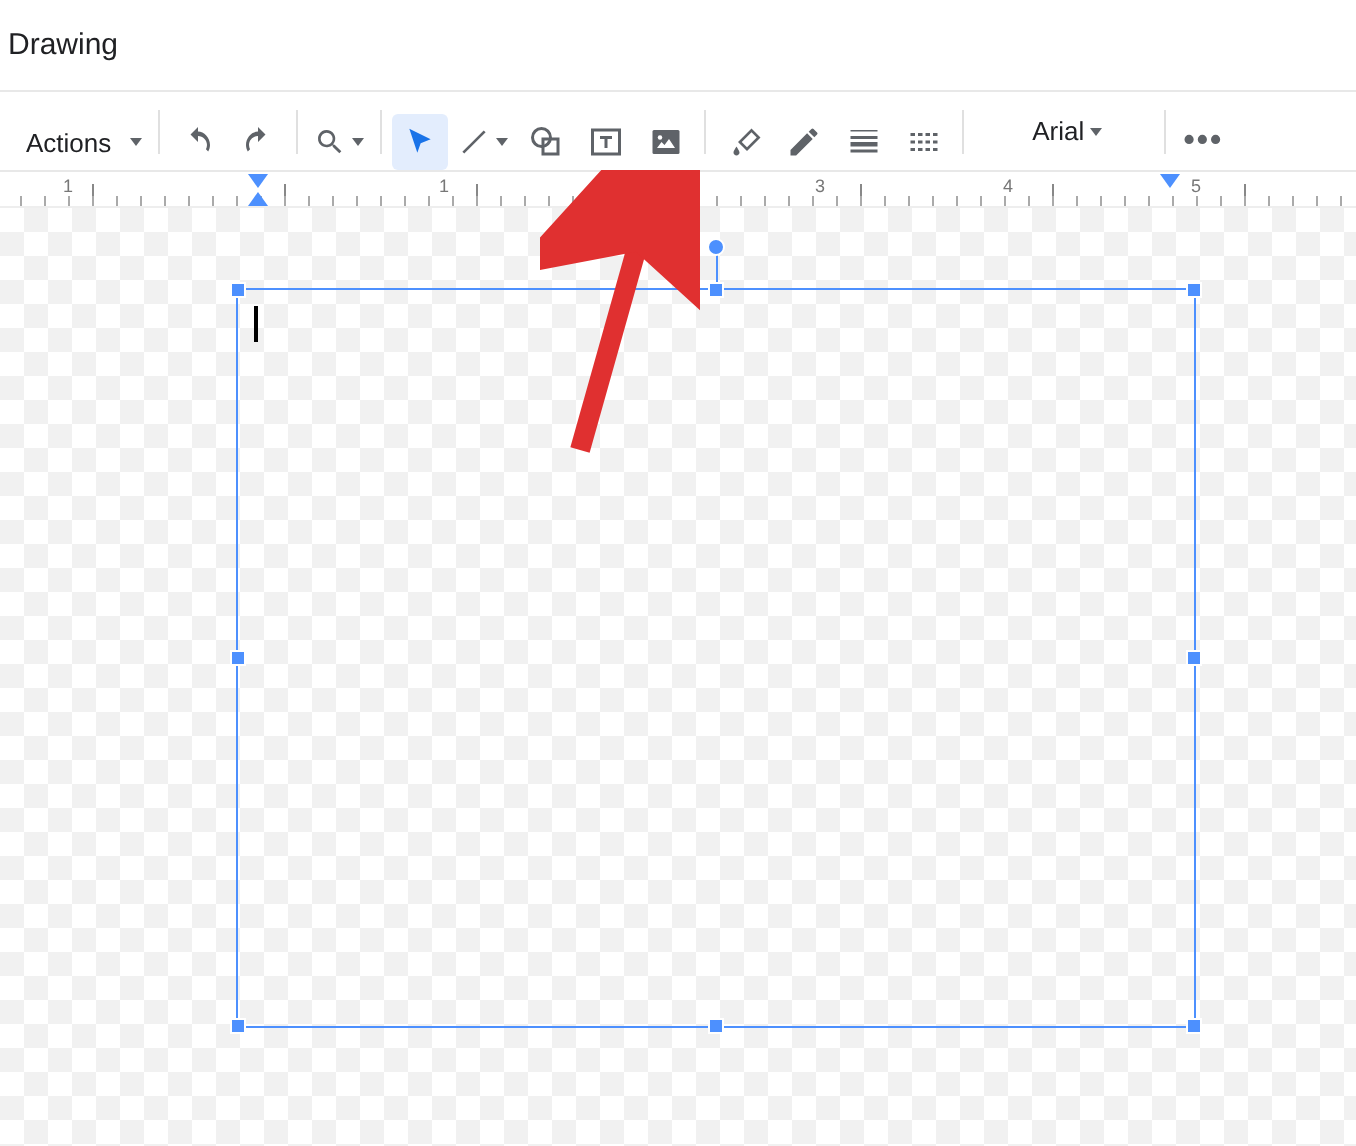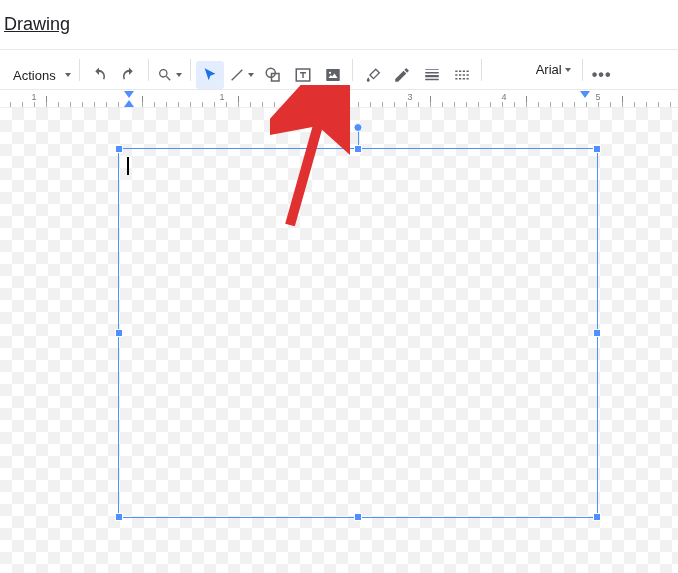--- a/index.html
+++ b/index.html
@@ -12,24 +12,23 @@
     overflow: hidden;
     position: relative;
   }
   .header {
     display: flex;
     align-items: center;
     padding: 14px 20px 14px 4px;
     border-bottom: 1px solid #e8e8e8;
   }
   .title {
-    font-size: 18px;
+    font-size: 15px;
     color: #202124;
     font-weight: 400;
-    text-decoration: underline;
   }
   .autosave {
     flex: 1;
     text-align: center;
     font-size: 13px;
     color: #5f6368;
     padding-right: 40px;
   }
   .save-btn {
     background: #1a73e8;
@@ -77,21 +76,21 @@
     margin: 0 3px;
   }
   .font-sel {
     display: flex;
     align-items: center;
     padding: 0 6px 0 10px;
     font-size: 13px;
     color: #202124;
     cursor: pointer;
     min-width: 90px;
-    justify-content: flex-end;
+    justify-content: center;
   }
   .caret {
     width: 0; height: 0;
     border-left: 3px solid transparent;
     border-right: 3px solid transparent;
     border-top: 4px solid #5f6368;
     margin-left: 3px;
   }
   .ruler {
     height: 18px;

